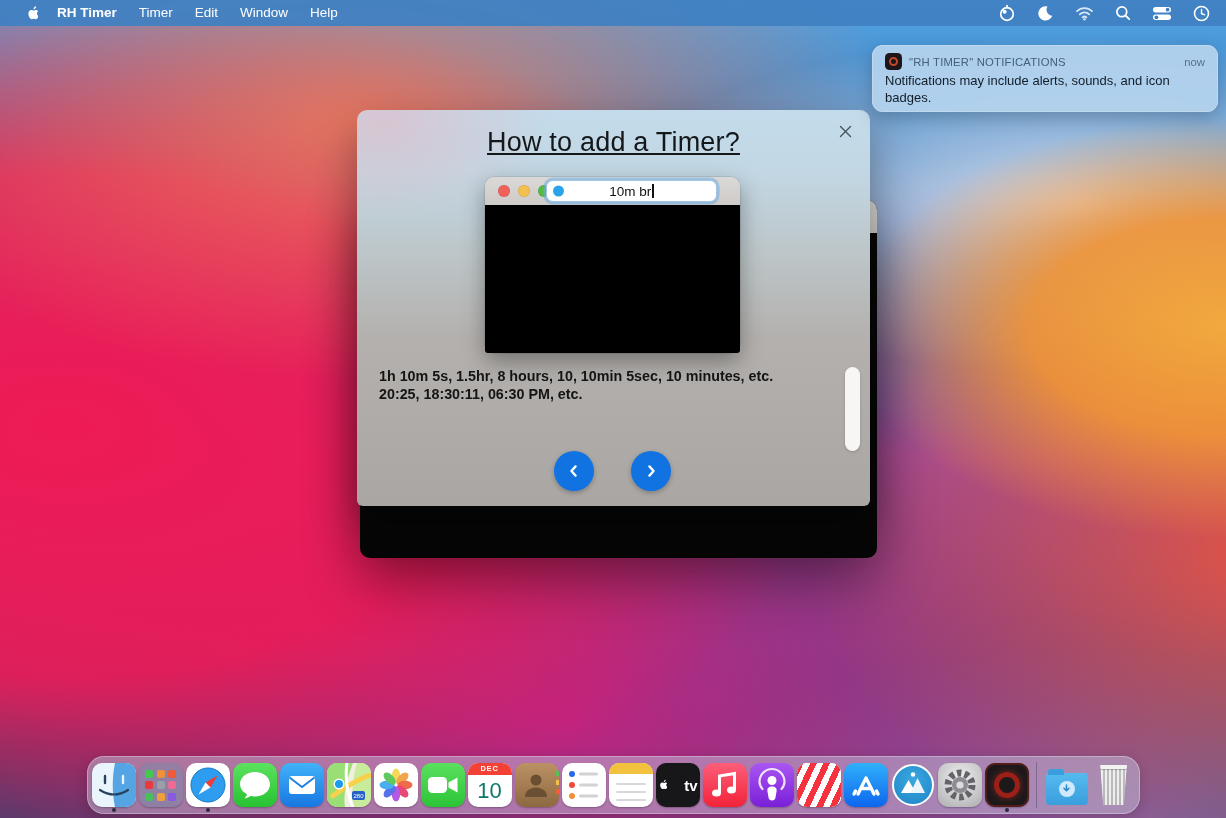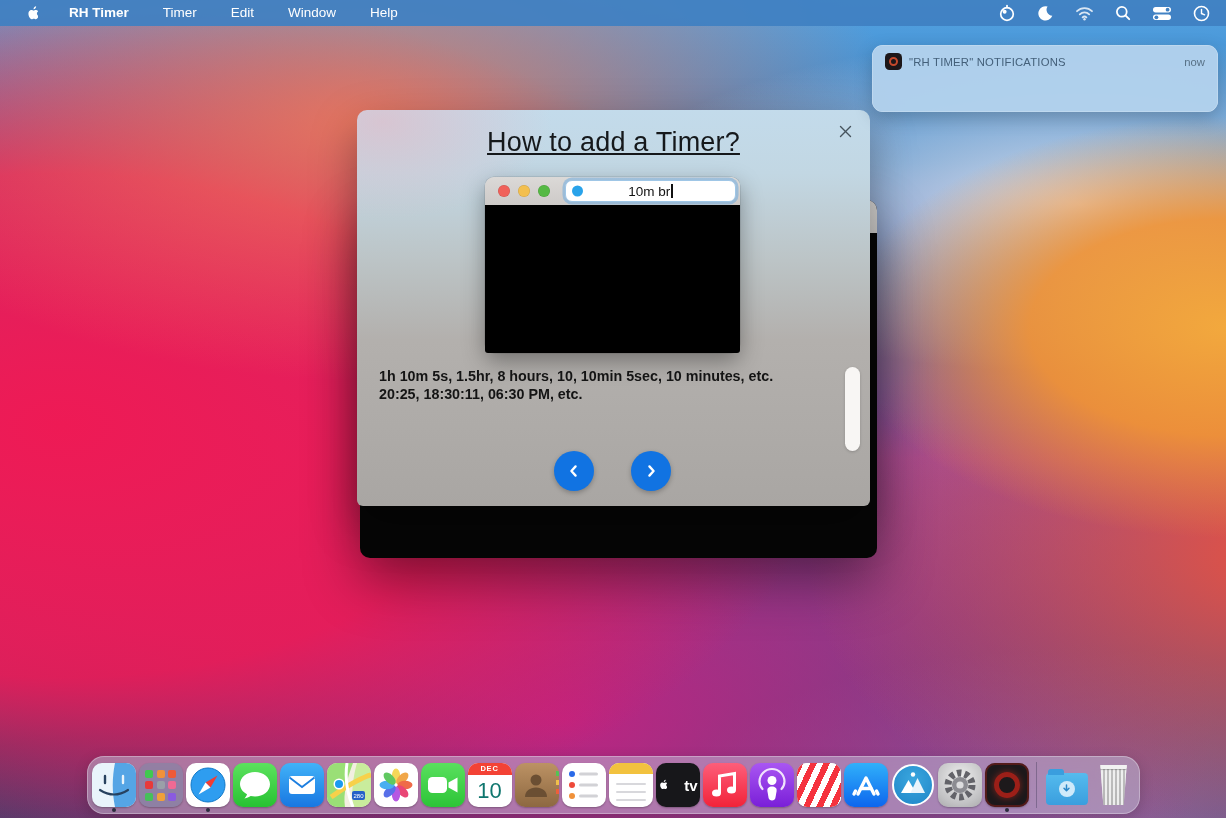--- a/index.html
+++ b/index.html
@@ -21,21 +21,21 @@
       radial-gradient(ellipse 820px 370px at 10% 108%, #24456e 0%, rgba(36,69,110,.92) 40%, rgba(36,69,110,0) 68%),
       radial-gradient(ellipse 720px 310px at 88% 102%, rgba(151,102,172,.85) 0%, rgba(151,102,172,0) 60%),
       linear-gradient(180deg,#55a3e2 0%,#2f7cc0 20%,#9a4f9a 56%,#6a4a8c 76%,#3c5680 100%);
   }
   
   .menubar{
     position:absolute;top:0;left:0;right:0;height:26px;z-index:40;
     background:rgba(64,128,194,.93);
     display:flex;align-items:center;color:#fff;font-size:13.5px;
   }
-  .menubar .left{display:flex;align-items:center;gap:12px;padding-left:22px;}
+  .menubar .left{display:flex;align-items:center;gap:0;padding-left:22px;}
   .menu-item{padding:0 11px;line-height:26px;cursor:default;}
   .menu-item.app{font-weight:700;margin-left:6px;}
   .apple{display:flex;align-items:center;padding:0 2px;}
   .menubar .right{margin-left:auto;display:flex;align-items:center;gap:21px;padding-right:16px;}
   .status-ic{display:flex;align-items:center;justify-content:center;height:26px;}
   
   .notification{
     position:absolute;left:872px;top:45px;width:346px;height:67px;z-index:30;
     background:rgba(178,209,236,.96);border-radius:11px;
     box-shadow:0 6px 18px rgba(0,0,0,.22), inset 0 0 0 .5px rgba(255,255,255,.4);
@@ -75,21 +75,21 @@
   .mini-window{
     position:absolute;left:128px;top:67px;width:255px;height:176px;border-radius:9px;
     box-shadow:0 8px 22px rgba(0,0,0,.35), 0 0 0 .5px rgba(0,0,0,.15);
   }
   .mini-titlebar{height:28px;border-radius:9px 9px 0 0;
     background:linear-gradient(#dbd9d7,#cdcac8);
     display:flex;align-items:center;padding-left:13px;position:relative;}
   .tl{width:12px;height:12px;border-radius:50%;margin-right:8px;box-shadow:inset 0 0 0 .5px rgba(0,0,0,.15);}
   .tl.red{background:#f0615a}.tl.yellow{background:#f3bf4f}.tl.green{background:#55b944}
   .mini-input{
-    position:absolute;left:80px;top:3px;width:171px;height:22px;box-sizing:border-box;
+    position:absolute;left:61px;top:3px;width:171px;height:22px;box-sizing:border-box;
     background:#fff;border:1px solid #9fc6e6;border-radius:7px;
     box-shadow:0 0 0 2.5px rgba(112,172,222,.55);
     display:flex;align-items:center;justify-content:center;
     font-size:13.5px;color:#111;
   }
   .mini-input .dot{position:absolute;left:6px;top:50%;transform:translateY(-50%);
     width:11px;height:11px;border-radius:50%;background:#29a3ea;}
   .caret{display:inline-block;width:1.5px;height:14px;background:#111;margin-left:1px;vertical-align:middle;}
   .mini-body{height:148px;background:#000;border-radius:0 0 3px 3px;}
   
@@ -227,20 +227,21 @@
 </div>
 
 <div class="notification">
   <div class="notif-row1">
     <div class="notif-appicon">
         <div class="ring"></div>
       </div>
     <div class="notif-title">"RH TIMER" NOTIFICATIONS</div>
     <div class="notif-time">now</div>
   </div>
+  <div class="notif-body">Notifications may include alerts, sounds, and icon badges.</div>
 </div>
 
 <div class="app-window">
   <div class="titlebar"></div>
 </div>
 
 <div class="dialog">
   <div class="dialog-title">How to add a Timer?</div>
   <div class="close-btn">
     <svg width="15" height="15" viewBox="0 0 15 15">

